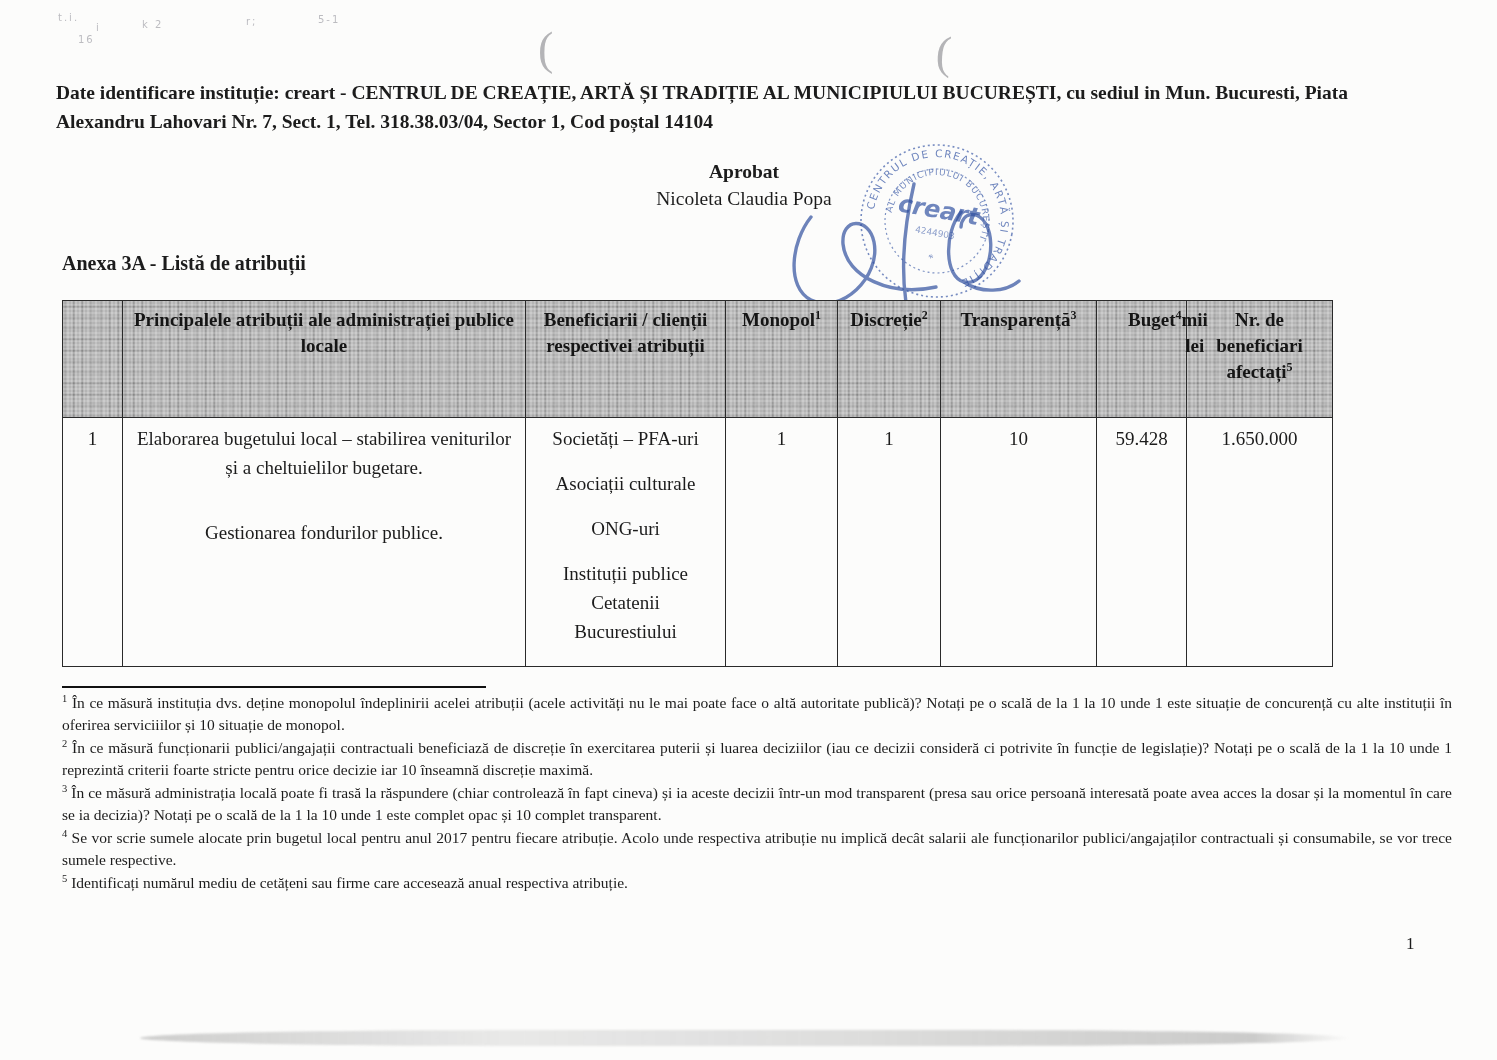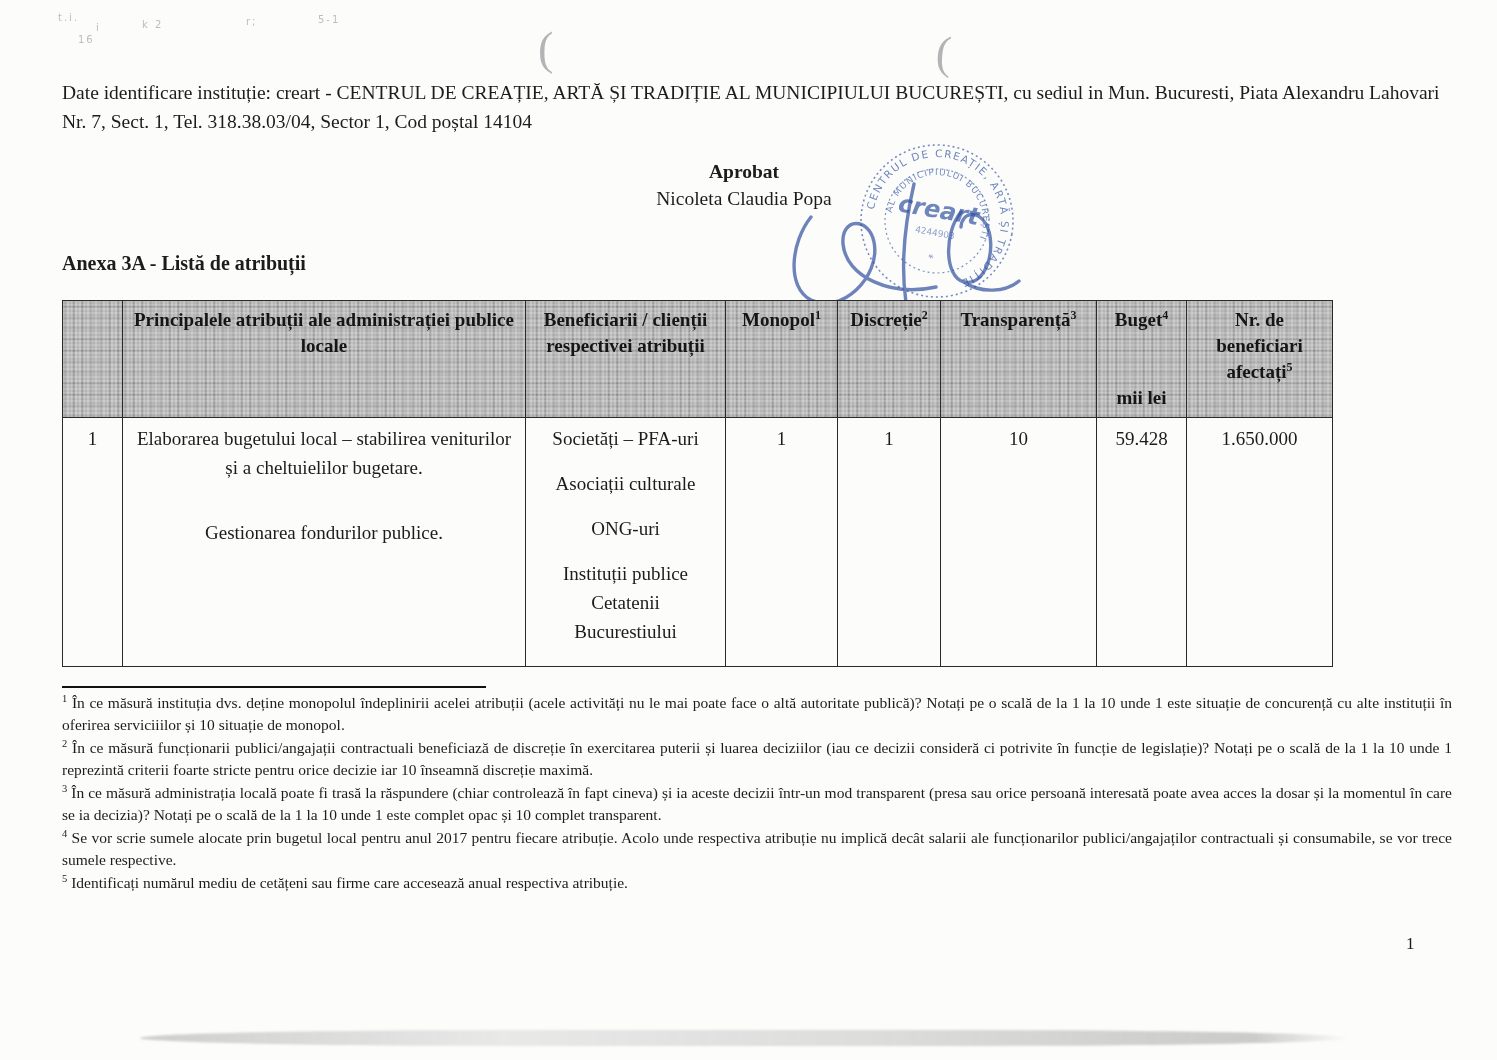--- a/index.html
+++ b/index.html
@@ -16,22 +16,22 @@
   .pencil{color:#9a9aa2;opacity:.65;font-size:10px;font-family:"DejaVu Sans",sans-serif;letter-spacing:2px;}
   .bracket{color:#8f8f93;font-size:46px;font-weight:300;opacity:.65;font-family:"Liberation Serif",serif;}
   .bottom-smudge{
     left:140px;top:1030px;width:1210px;height:16px;
     background:linear-gradient(90deg,rgba(120,120,120,.35),rgba(150,150,150,.18) 30%,rgba(140,140,140,.28) 60%,rgba(130,130,130,.4) 92%,rgba(160,160,160,0));
     border-radius:40%/60%;filter:blur(1px);
   }
 
   
   .doc-header{
-    left:62px;top:78px;width:1378px;
-    font-size:19.5px;font-weight:normal;line-height:29px;
+    left:56px;top:78px;width:1378px;
+    font-size:19.5px;font-weight:bold;line-height:29px;
   }
 
   
   .approval{left:594px;top:158px;width:300px;text-align:center;font-size:19.5px;line-height:27px;}
   .approval .b{font-weight:bold;}
 
   
   .stamp-wrap{left:852px;top:136px;width:170px;height:170px;transform:rotate(10deg);opacity:.82;}
   .sig-wrap{left:786px;top:182px;width:240px;height:152px;opacity:.85;}
 
@@ -51,21 +51,21 @@
     height:104px;
     font-weight:bold;color:#151515;line-height:26px;
     background-color:#b4b4b4;
     background-image:
       repeating-linear-gradient(90deg,rgba(255,255,255,.38) 0 1px,rgba(0,0,0,0) 1px 4px),
       repeating-linear-gradient(0deg,rgba(255,255,255,.32) 0 1px,rgba(0,0,0,0) 1px 4px),
       repeating-linear-gradient(90deg,rgba(0,0,0,.14) 0 2px,rgba(0,0,0,0) 2px 9px),
       repeating-linear-gradient(0deg,rgba(0,0,0,.12) 0 2px,rgba(0,0,0,0) 2px 11px);
     border-bottom:2.5px solid #1d1d1d;
   }
-  th.tex .cellflex{display:flex;flex-direction:column;justify-content:space-between;height:104px;}
+  th.tex .cellflex{display:flex;flex-direction:row;justify-content:space-between;height:104px;padding-left:21px;}
   table.main td{height:236px;line-height:29px;}
   td.num-cell{text-align:center;padding-top:8px;}
   p.para{margin:0 0 36px 0;}
   p.para:last-child{margin-bottom:0;}
   p.benef{margin:0 0 16px 0;}
   p.benef.tight{margin:0;}
   sup{font-size:12px;line-height:0;}
 
   
   .fn-rule{left:62px;top:686px;width:424px;height:2px;background:#111;}

